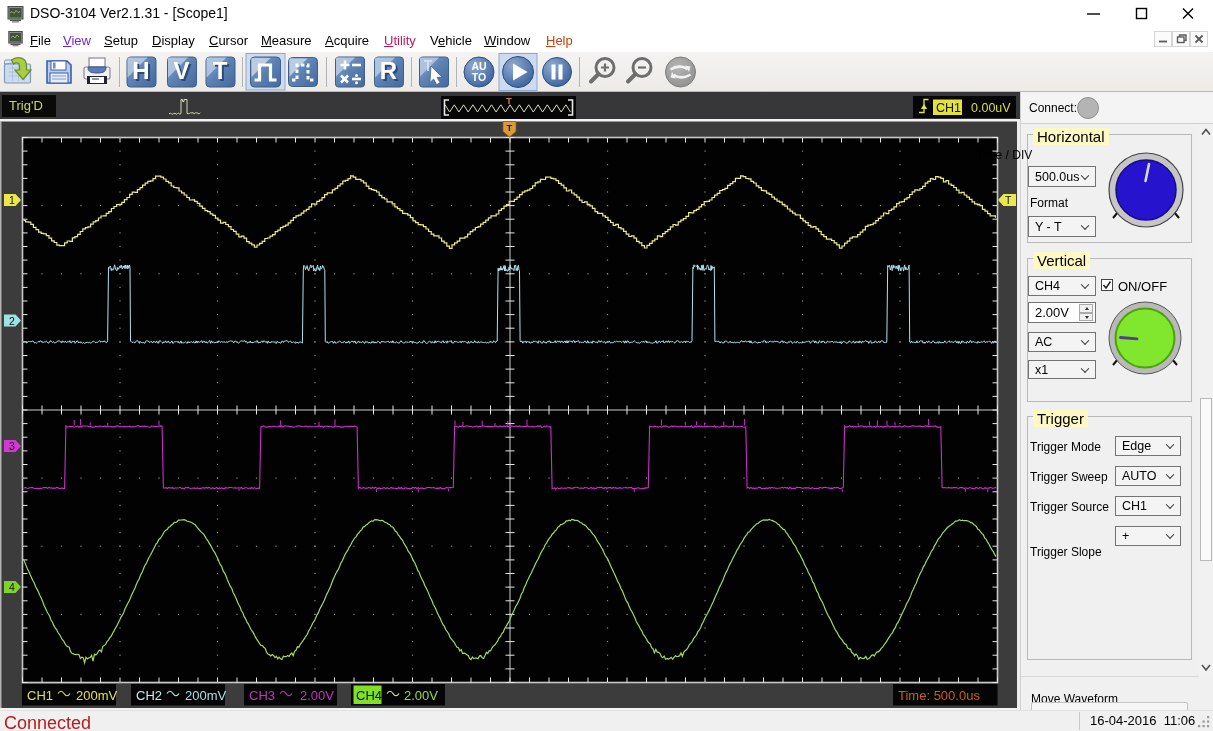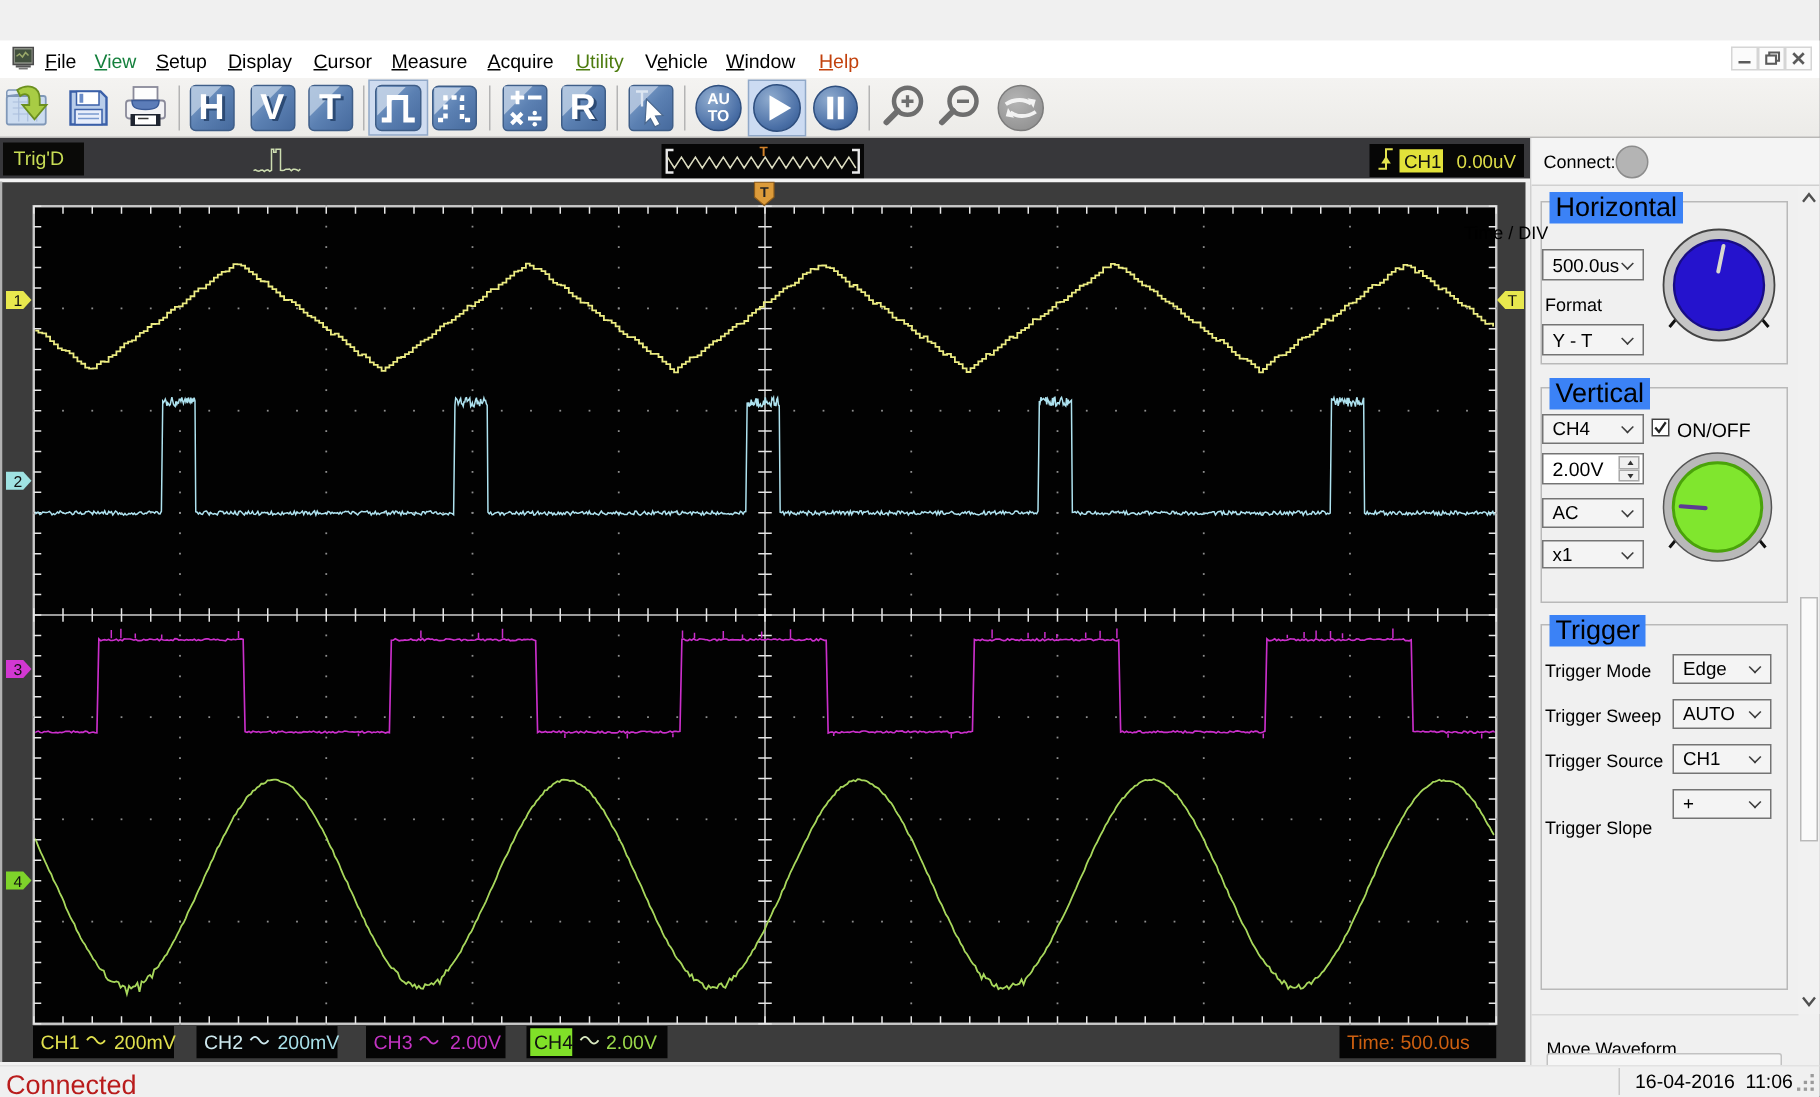--- a/index.html
+++ b/index.html
@@ -4,43 +4,58 @@
 *{margin:0;padding:0;box-sizing:border-box;}
 html,body{width:1213px;height:731px;overflow:hidden;background:#f0f0f0;
 font-family:"Liberation Sans",sans-serif;}
 #app{position:absolute;left:0;top:0;width:1213px;height:731px;}
 .abs{position:absolute;}
 .dd{position:absolute;background:#f4f4f4;border:1px solid #747474;font-size:12.5px;color:#000;padding-left:16px;}
 .dd .tx{position:absolute;left:6px;top:50%;transform:translateY(-50%);white-space:nowrap;}
 .chev{position:absolute;right:7px;top:50%;width:6px;height:6px;border-right:1.6px solid #3c3c3c;border-bottom:1.6px solid #3c3c3c;transform:translateY(-72%) rotate(45deg);}
 .lbl{position:absolute;font-size:12px;color:#000;white-space:nowrap;}
 .fs{position:absolute;border:1px solid #b9b9b9;}
-.fslbl{position:absolute;background:#3b82f6;padding:0 4px;font-size:18px;color:#000;white-space:nowrap;}
+.fslbl{position:absolute;background:#fef9c3;padding:0 4px;font-size:15px;color:#000;white-space:nowrap;}
 .sep{position:absolute;top:57px;height:30px;width:1px;background:#b4b4b4;}
 </style></head><body>
 <div id="app">
 
+<div class="abs" style="left:0;top:0;width:1213px;height:27px;background:#ffffff;">
+  <svg class="abs" style="left:7px;top:6px;" width="17" height="17" viewBox="0 0 17 17">
+    <rect x="1" y="0.5" width="15" height="12.5" fill="#8a8f85" stroke="#4a4a4a" stroke-width="1"></rect>
+    <rect x="2.5" y="2" width="12" height="9.5" fill="#42503e"></rect>
+    <path d="M3,7 l2,-1.5 2,2 2,-3 2,2 2,-1" stroke="#9aa86a" stroke-width="1" fill="none"></path>
+    <rect x="3" y="13.5" width="11" height="1.6" fill="#555"></rect>
+    <rect x="5" y="15.3" width="7" height="1.2" fill="#777"></rect>
+  </svg>
+  <div class="abs" style="left:30px;top:5px;font-size:14px;color:#000;">DSO-3104 Ver2.1.31 - [Scope1]</div>
+  <svg class="abs" style="left:1080px;top:0;" width="133" height="27" viewBox="0 0 133 27">
+    <path d="M7,14 h13" stroke="#000" stroke-width="1.4"></path>
+    <rect x="56.5" y="8.5" width="10" height="10" fill="none" stroke="#000" stroke-width="1.4"></rect>
+    <path d="M103,8.5 l10,10 M113,8.5 l-10,10" stroke="#000" stroke-width="1.4"></path>
+  </svg>
+</div>
 
 <div class="abs" style="left:0;top:27px;width:1213px;height:25px;background:#ffffff;">
 </div>
 <svg class="abs" style="left:8px;top:31px;" width="15" height="16" viewBox="0 0 15 16">
   <rect x="0.8" y="0.5" width="13.4" height="11.5" fill="#8a8f85" stroke="#4a4a4a" stroke-width="1"></rect>
   <rect x="2" y="2" width="11" height="8.5" fill="#42503e"></rect>
   <path d="M3,6.5 l2,-1.5 2,2 2,-3 2,2" stroke="#9aa86a" stroke-width="1" fill="none"></path>
   <rect x="2.5" y="12.5" width="10" height="1.5" fill="#555"></rect>
   <rect x="4.5" y="14.2" width="6" height="1.1" fill="#777"></rect>
 </svg>
 <div class="abs" style="left:30px;top:33px;font-size:13px;color:#000;"><span style="text-decoration:underline">F</span>ile</div>
-<div class="abs" style="left:63px;top:33px;font-size:13px;color:#15803d;"><span style="text-decoration:underline">V</span>iew</div>
+<div class="abs" style="left:63px;top:33px;font-size:13px;color:#6d28d9;"><span style="text-decoration:underline">V</span>iew</div>
 <div class="abs" style="left:104px;top:33px;font-size:13px;color:#000;"><span style="text-decoration:underline">S</span>etup</div>
 <div class="abs" style="left:152px;top:33px;font-size:13px;color:#000;"><span style="text-decoration:underline">D</span>isplay</div>
 <div class="abs" style="left:209px;top:33px;font-size:13px;color:#000;"><span style="text-decoration:underline">C</span>ursor</div>
 <div class="abs" style="left:261px;top:33px;font-size:13px;color:#000;"><span style="text-decoration:underline">M</span>easure</div>
 <div class="abs" style="left:325px;top:33px;font-size:13px;color:#000;"><span style="text-decoration:underline">A</span>cquire</div>
-<div class="abs" style="left:384px;top:33px;font-size:13px;color:#4d7c0f;"><span style="text-decoration:underline">U</span>tility</div>
+<div class="abs" style="left:384px;top:33px;font-size:13px;color:#be185d;"><span style="text-decoration:underline">U</span>tility</div>
 <div class="abs" style="left:430px;top:33px;font-size:13px;color:#000;">V<span style="text-decoration:underline">e</span>hicle</div>
 <div class="abs" style="left:484px;top:33px;font-size:13px;color:#000;"><span style="text-decoration:underline">W</span>indow</div>
 <div class="abs" style="left:546px;top:33px;font-size:13px;color:#c2410c;"><span style="text-decoration:underline">H</span>elp</div>
 
 <div class="abs" style="left:1154px;top:31px;width:18px;height:16px;background:#fbfbfb;border:1px solid #d5d5d5;"></div>
 <div class="abs" style="left:1172px;top:31px;width:18px;height:16px;background:#fbfbfb;border:1px solid #d5d5d5;"></div>
 <div class="abs" style="left:1190px;top:31px;width:18px;height:16px;background:#fbfbfb;border:1px solid #d5d5d5;"></div>
 <svg class="abs" style="left:1154px;top:31px;" width="55" height="16" viewBox="0 0 55 16">
   <path d="M5,10.5 h8" stroke="#5a5a5a" stroke-width="1.8"></path>
   <rect x="23.5" y="6" width="6.5" height="5.5" fill="none" stroke="#5a5a5a" stroke-width="1.4"></rect>

